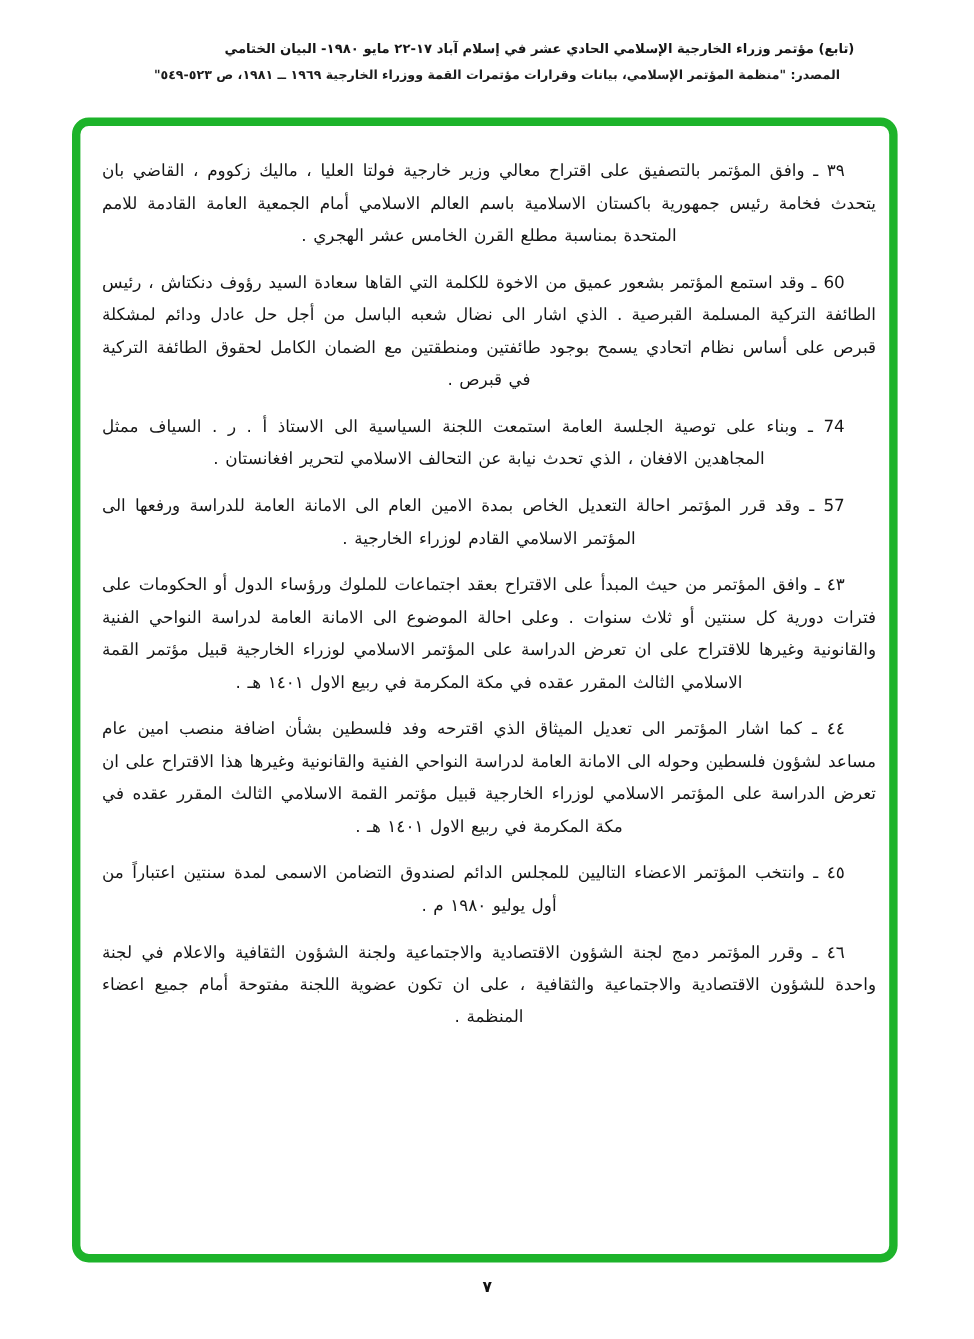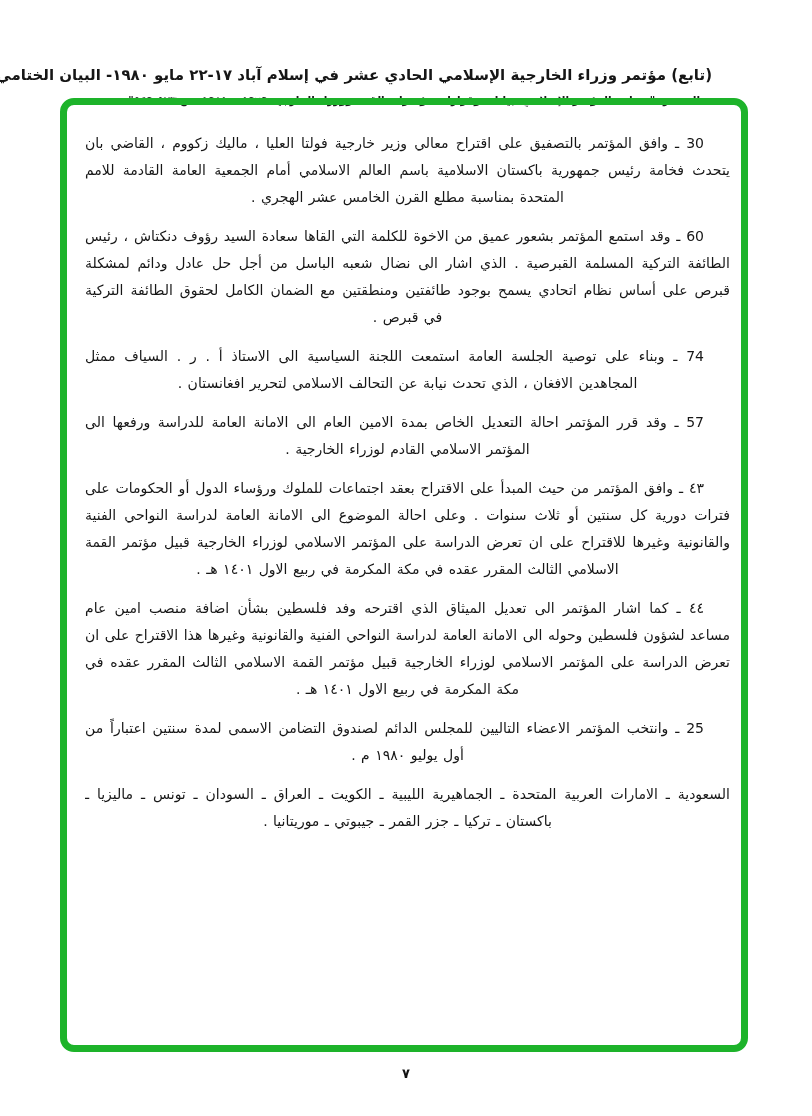--- a/index.html
+++ b/index.html
@@ -19,24 +19,23 @@
   .doc-header {
     position: absolute;
     top: 34px;
     right: 100px;
     left: 30px;
     text-align: right;
     direction: rtl;
   }
   .doc-title {
     font-weight: bold;
-    font-size: 15px;
+    font-size: 11px;
     white-space: nowrap;
     letter-spacing: 0;
-    margin-top: 32px;
   }
   .doc-source {
     font-weight: bold;
     font-size: 10.5px;
     margin-top: 10px;
     margin-right: 12px;
     white-space: nowrap;
     color: #1c1c1c;
   }
   .highlight-frame {
@@ -85,24 +84,24 @@
 </head>
 <body>
 
 <header class="doc-header">
   <div class="doc-title">(تابع)  مؤتمر وزراء الخارجية الإسلامي الحادي عشر في إسلام آباد ١٧-٢٢ مايو ١٩٨٠- البيان الختامي</div>
   <div class="doc-source">المصدر: "منظمة المؤتمر الإسلامي، بيانات وقرارات مؤتمرات القمة ووزراء الخارجية ١٩٦٩ ــ ١٩٨١، ص ٥٢٣-٥٤٩"</div>
 </header>
 
 <div class="highlight-frame" style="border-color: rgb(29, 179, 42);">
   <div class="doc-body">
-    <p class="para">30 ـ وافق المؤتمر بالتصفيق على اقتراح معالي وزير خارجية فولتا العليا ، ماليك زكووم ، القاضي بان يتحدث فخامة رئيس جمهورية باكستان الاسلامية باسم العالم الاسلامي أمام الجمعية العامة القادمة للامم المتحدة بمناسبة مطلع القرن الخامس عشر الهجري .</p>
+    <p class="para">٣٩ ـ وافق المؤتمر بالتصفيق على اقتراح معالي وزير خارجية فولتا العليا ، ماليك زكووم ، القاضي بان يتحدث فخامة رئيس جمهورية باكستان الاسلامية باسم العالم الاسلامي أمام الجمعية العامة القادمة للامم المتحدة بمناسبة مطلع القرن الخامس عشر الهجري .</p>
     <p class="para">60 ـ وقد استمع المؤتمر بشعور عميق من الاخوة للكلمة التي القاها سعادة السيد رؤوف دنكتاش ، رئيس الطائفة التركية المسلمة القبرصية . الذي اشار الى نضال شعبه الباسل من أجل حل عادل ودائم لمشكلة قبرص على أساس نظام اتحادي يسمح بوجود طائفتين ومنطقتين مع الضمان الكامل لحقوق الطائفة التركية في قبرص .</p>
     <p class="para">74 ـ وبناء على توصية الجلسة العامة استمعت اللجنة السياسية الى الاستاذ أ . ر . السياف ممثل المجاهدين الافغان ، الذي تحدث نيابة عن التحالف الاسلامي لتحرير افغانستان .</p>
     <p class="para">57 ـ وقد قرر المؤتمر احالة التعديل الخاص بمدة الامين العام الى الامانة العامة للدراسة ورفعها الى المؤتمر الاسلامي القادم لوزراء الخارجية .</p>
     <p class="para">٤٣ ـ وافق المؤتمر من حيث المبدأ على الاقتراح بعقد اجتماعات للملوك ورؤساء الدول أو الحكومات على فترات دورية كل سنتين أو ثلاث سنوات . وعلى احالة الموضوع الى الامانة العامة لدراسة النواحي الفنية والقانونية وغيرها للاقتراح على ان تعرض الدراسة على المؤتمر الاسلامي لوزراء الخارجية قبيل مؤتمر القمة الاسلامي الثالث المقرر عقده في مكة المكرمة في ربيع الاول ١٤٠١ هـ .</p>
     <p class="para">٤٤ ـ كما اشار المؤتمر الى تعديل الميثاق الذي اقترحه وفد فلسطين بشأن اضافة منصب امين عام مساعد لشؤون فلسطين وحوله الى الامانة العامة لدراسة النواحي الفنية والقانونية وغيرها هذا الاقتراح على ان تعرض الدراسة على المؤتمر الاسلامي لوزراء الخارجية قبيل مؤتمر القمة الاسلامي الثالث المقرر عقده في مكة المكرمة في ربيع الاول ١٤٠١ هـ .</p>
-    <p class="para">25 ـ وانتخب المؤتمر الاعضاء التاليين للمجلس الدائم لصندوق التضامن الاسمى لمدة سنتين اعتباراً من أول يوليو ١٩٨٠ م .</p>
-    <p class="para no-indent">السعودية ـ الامارات العربية المتحدة ـ الجماهيرية الليبية ـ الكويت ـ العراق ـ السودان ـ تونس ـ ماليزيا ـ باكستان ـ تركيا ـ جزر القمر ـ جيبوتي ـ موريتانيا .</p>
+    <p class="para">٤٥ ـ وانتخب المؤتمر الاعضاء التاليين للمجلس الدائم لصندوق التضامن الاسمى لمدة سنتين اعتباراً من أول يوليو ١٩٨٠ م .</p>
+    <p class="para">٤٦ ـ وقرر المؤتمر دمج لجنة الشؤون الاقتصادية والاجتماعية ولجنة الشؤون الثقافية والاعلام في لجنة واحدة للشؤون الاقتصادية والاجتماعية والثقافية ، على ان تكون عضوية اللجنة مفتوحة أمام جميع اعضاء المنظمة .</p>
   </div>
 </div>
 
 <div class="page-number">٧</div>
 
 </body></html>

